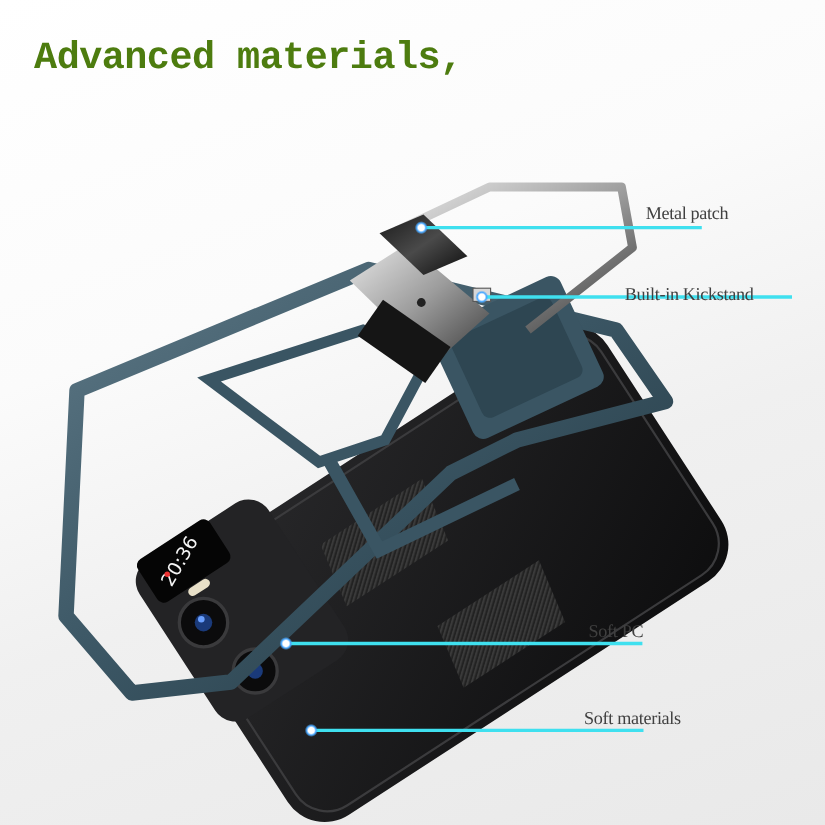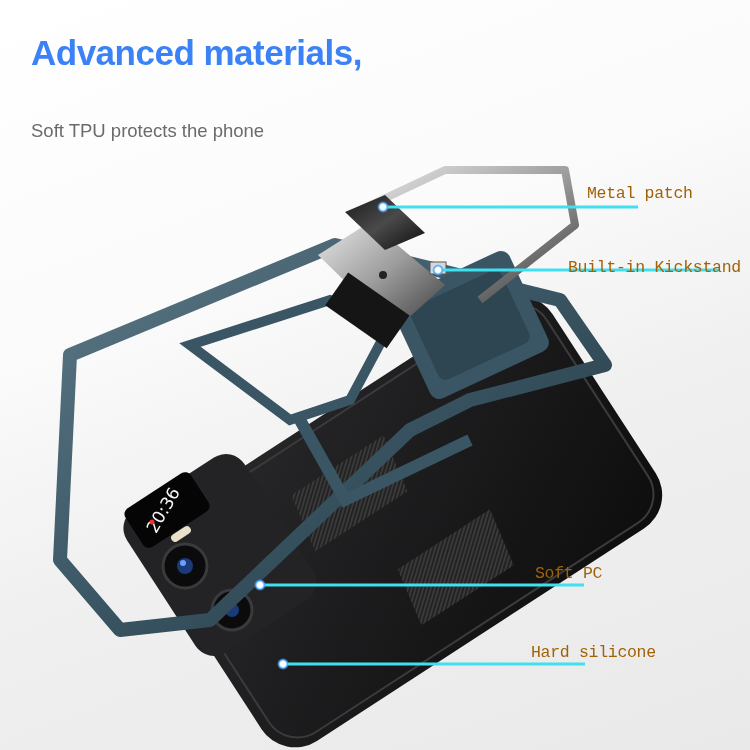--- a/index.html
+++ b/index.html
@@ -3,45 +3,44 @@
   <meta charset="utf-8">
   <style>
     html, body { margin: 0; padding: 0; }
     body {
       width: 750px; height: 750px; overflow: hidden; position: relative;
       background: linear-gradient(160deg, #ffffff 0%, #fbfbfb 35%, #f0f0f0 60%, #e9e9e9 100%);
       font-family: "DejaVu Sans", sans-serif;
     }
     .headline {
       position: absolute; left: 31px; top: 36px; margin: 0;
-      font-family: Liberation Sans, sans-serif; font-weight: bold;
-      font-size: 35px; line-height: 34px; color: #3b82f6; letter-spacing: -0.5px;
+      font-family: Liberation Mono, monospace; font-weight: bold;
+      font-size: 35px; line-height: 34px; color: #4d7c0f; letter-spacing: -0.5px;
     }
     .headline span { display: block; }
     .subtext {
       position: absolute; left: 31px; top: 118px; margin: 0;
       font-family: "Liberation Sans", sans-serif; font-size: 18.5px;
       line-height: 25px; color: #6b6b6b;
     }
     .subtext span { display: block; }
     .product { position: absolute; left: 0; top: 0; width: 750px; height: 750px; }
     .callout-label {
-      position: absolute; font-family: Liberation Mono, monospace;
-      font-size: 16.5px; color: #a16207; white-space: nowrap; letter-spacing: -0.3px; text-align: right;
+      position: absolute; font-family: Liberation Serif, serif;
+      font-size: 16.5px; color: #404040; white-space: nowrap; letter-spacing: -0.3px; text-align: right;
     }
   </style>
 </head>
 <body>
 
 <h1 class="headline">
   <span>Advanced materials,</span>
 </h1>
 
 <p class="subtext">
-  <span>Soft TPU protects the phone</span>
 </p>
 
 <svg class="product" viewBox="0 0 750 750" xmlns="http://www.w3.org/2000/svg">
   <defs>
     <linearGradient id="phoneGrad" x1="0" y1="0" x2="1" y2="1">
       <stop offset="0" stop-color="#2a2a2c"></stop>
       <stop offset="1" stop-color="#0d0d0e"></stop>
     </linearGradient>
     <linearGradient id="caseGrad" x1="0" y1="0" x2="1" y2="1">
       <stop offset="0" stop-color="#5d7886"></stop>
@@ -118,13 +117,13 @@
     <line x1="260" y1="585" x2="584" y2="585" stroke="#3fe0ef" stroke-width="3"></line>
     <circle cx="260" cy="585" r="6" fill="url(#dotGlow)"></circle>
     <line x1="283" y1="664" x2="585" y2="664" stroke="#3fe0ef" stroke-width="3"></line>
     <circle cx="283" cy="664" r="6" fill="url(#dotGlow)"></circle>
   </g>
 </svg>
 
 <div class="callout-label" style="left:587px; top:184px;">Metal patch</div>
 <div class="callout-label" style="left:568px; top:258px;">Built-in Kickstand</div>
 <div class="callout-label" style="left:535px; top:564px;">Soft PC</div>
-<div class="callout-label" style="left:531px; top:643px;">Hard silicone</div>
+<div class="callout-label" style="left:531px; top:643px;">Soft materials</div>
 
 </body></html>

